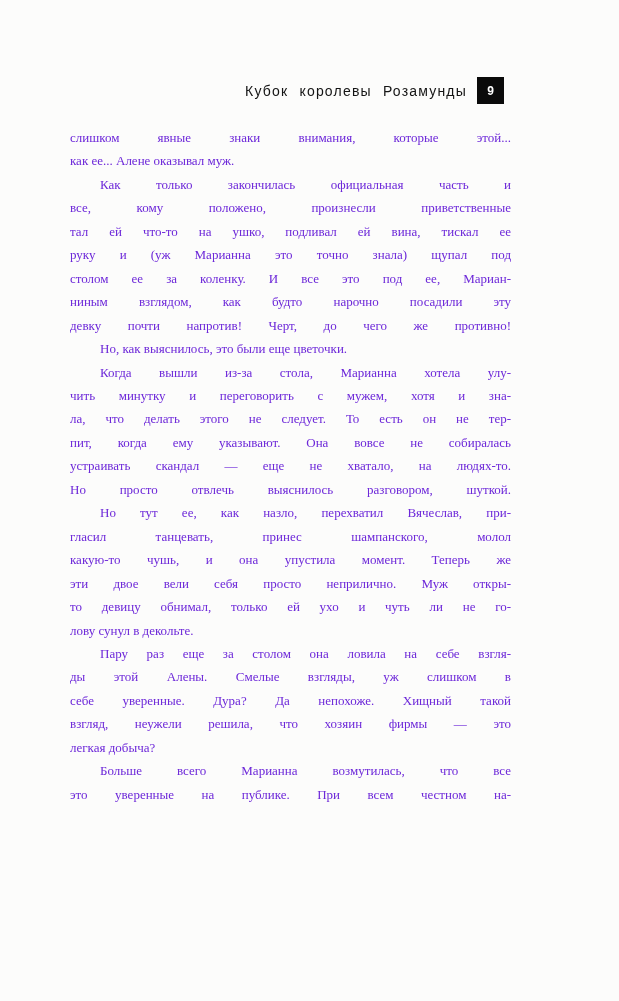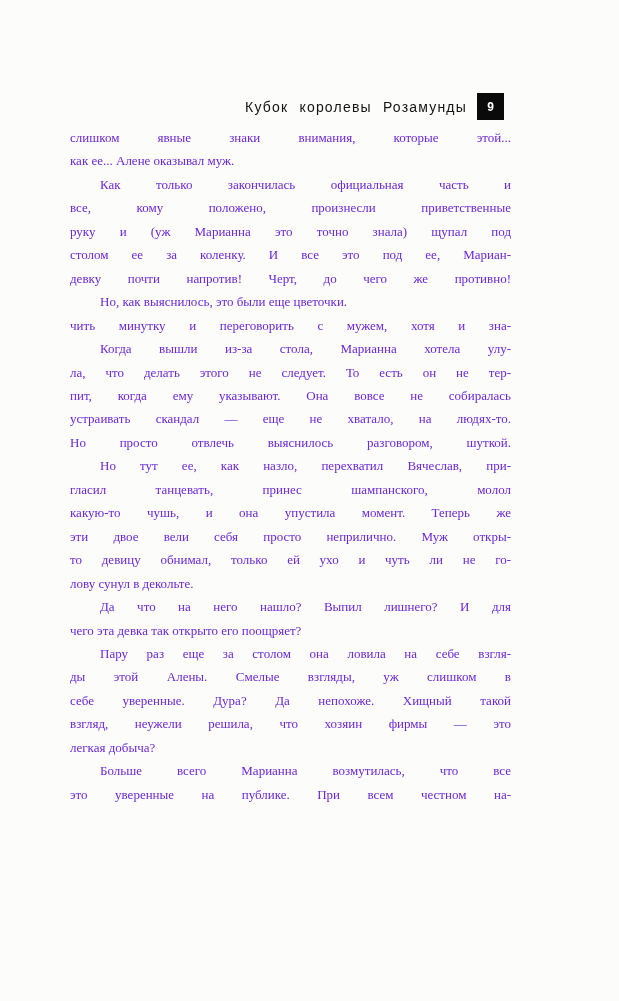--- a/index.html
+++ b/index.html
@@ -16,21 +16,20 @@
     overflow: hidden;
   }
   
   .page-header {
     position: absolute;
     top: 77px;
     right: 115px;
     display: flex;
     align-items: center;
     gap: 10px;
-    margin-top: 16px;
   }
   .running-title {
     font-family: "Liberation Sans", sans-serif;
     font-size: 14px;
     letter-spacing: 1.2px;
     word-spacing: 6px;
     color: #141414;
     white-space: nowrap;
   }
   .page-number-badge {
@@ -83,46 +82,44 @@
 
   <main class="body-text">
 
   <div class="para">
         <div class="line firstline">слишком явные знаки внимания, которые этой...</div>
         <div class="line lastline">как ее... Алене оказывал муж.</div>
       </div>
       <div class="para indent">
         <div class="line firstline">Как только закончилась официальная часть и</div>
         <div class="line">все, кому положено, произнесли приветственные</div>
+        <div class="line">тал ей что-то на ушко, подливал ей вина, тискал ее</div>
         <div class="line">руку и (уж Марианна это точно знала) щупал под</div>
         <div class="line">столом ее за коленку. И все это под ее, Мариан-</div>
+        <div class="line">ниным взглядом, как будто нарочно посадили эту</div>
         <div class="line">девку почти напротив! Черт, до чего же противно!</div>
       </div>
       <div class="para indent">
         <div class="line firstline lastline">Но, как выяснилось, это были еще цветочки.</div>
       </div>
       <div class="para indent">
+        <div class="line firstline">Когда вышли из-за стола, Марианна хотела улу-</div>
         <div class="line">чить минутку и переговорить с мужем, хотя и зна-</div>
-        <div class="line firstline">Когда вышли из-за стола, Марианна хотела улу-</div>
         <div class="line">ла, что делать этого не следует. То есть он не тер-</div>
         <div class="line">пит, когда ему указывают. Она вовсе не собиралась</div>
         <div class="line">устраивать скандал — еще не хватало, на людях-то.</div>
         <div class="line">Но просто отвлечь выяснилось разговором, шуткой.</div>
       </div>
       <div class="para indent">
         <div class="line firstline">Но тут ее, как назло, перехватил Вячеслав, при-</div>
         <div class="line">гласил танцевать, принес шампанского, молол</div>
         <div class="line">какую-то чушь, и она упустила момент. Теперь же</div>
         <div class="line">эти двое вели себя просто неприлично. Муж откры-</div>
         <div class="line">то девицу обнимал, только ей ухо и чуть ли не го-</div>
         <div class="line lastline">лову сунул в декольте.</div>
-      </div>
-      <div class="para indent">
-        <div class="line firstline">Да что на него нашло? Выпил лишнего? И для</div>
-        <div class="line lastline">чего эта девка так открыто его поощряет?</div>
       </div>
       <div class="para indent">
         <div class="line firstline">Пару раз еще за столом она ловила на себе взгля-</div>
         <div class="line">ды этой Алены. Смелые взгляды, уж слишком в</div>
         <div class="line">себе уверенные. Дура? Да непохоже. Хищный такой</div>
         <div class="line">взгляд, неужели решила, что хозяин фирмы — это</div>
         <div class="line lastline">легкая добыча?</div>
       </div>
       <div class="para indent">
         <div class="line firstline">Больше всего Марианна возмутилась, что все</div>

